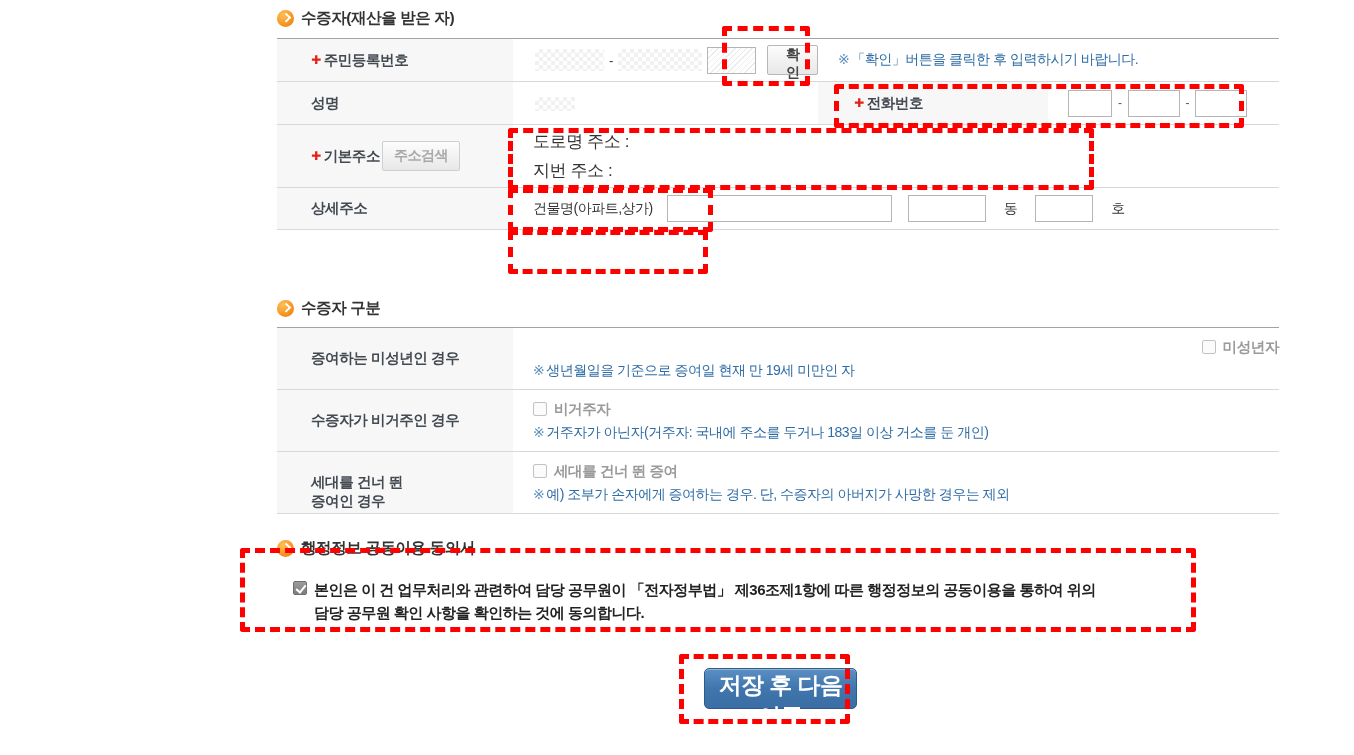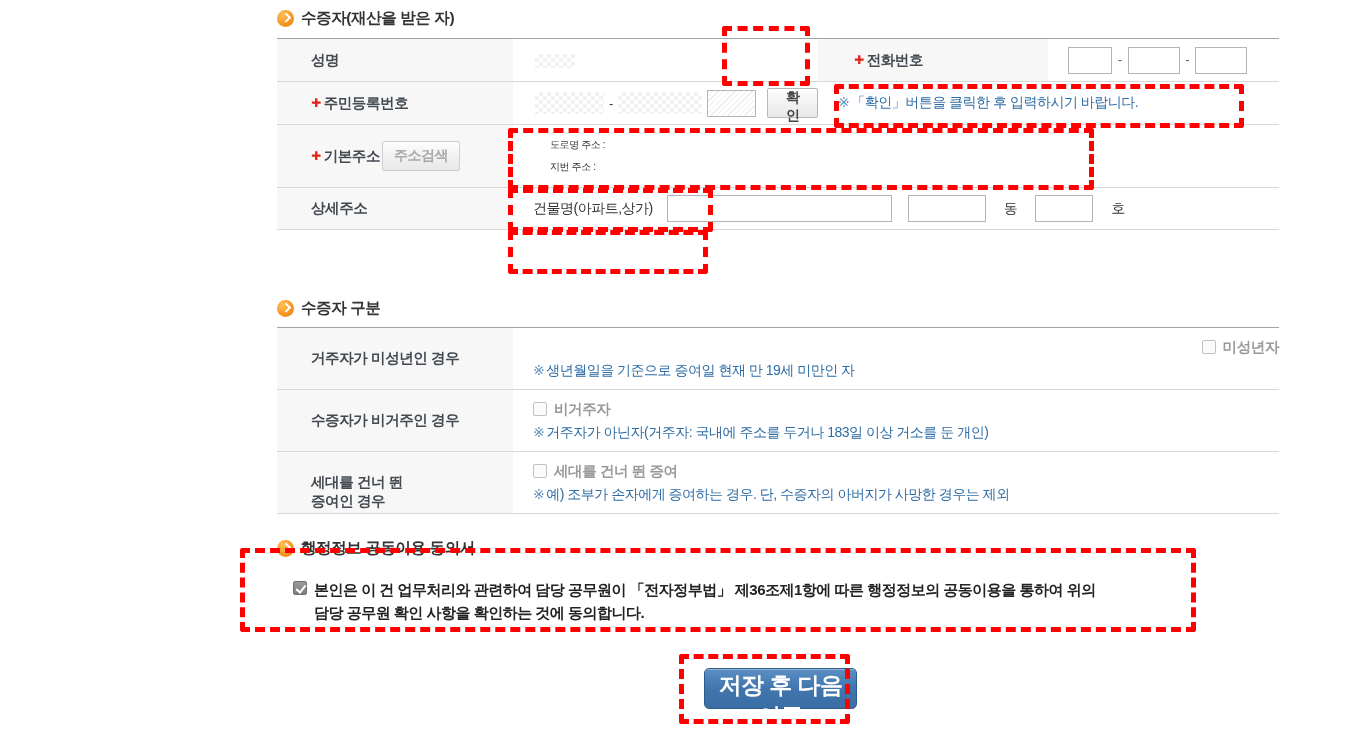--- a/index.html
+++ b/index.html
@@ -150,21 +150,21 @@
   }
 
   .note {
     color: #2e6ca5;
     font-size: 14px;
     letter-spacing: -0.5px;
     white-space: nowrap;
   }
   .note .mk { color:#5b8fbe; margin-right:2px; }
 
-  .addr-line { font-size: 10px; color:#333; letter-spacing:-0.4px; white-space:nowrap;margin-left:17px; }
+  .addr-line { font-size: 17px; color:#333; letter-spacing:-0.4px; white-space:nowrap; }
 
   
   .cbox {
     display:inline-block;
     box-sizing:border-box;
     width:14px; height:14px;
     border:1px solid #c2c2c2;
     background:#fbfbfb;
     border-radius:2px;
     vertical-align:-2px;
@@ -219,57 +219,57 @@
     <colgroup>
       <col style="width:236px">
         <col style="width:305px">
       <col style="width:230px">
         <col style="width:231px">
     </colgroup>
 
     <tbody>
         <tr>
       <td class="lab" style="height:42px;">
+        <span class="req-star">✚</span><span>주민등록번호</span>
+      </td>
+      <td class="val" colspan="1">
+        <div style="display:flex; align-items:center; gap:5px; padding-left:10px;">
+          <span class="redact" style="width:70px;"></span>
+          <span style="font-size:13px;color:#333;">-</span>
+          <span class="redact" style="width:85px;"></span>
+          <span class="tbox ro" style="width:50px; display:inline-block;"></span>
+          <button class="btn-gray" style="margin-left:6px;">확인</button>
+        </div>
+      </td>
+      <td class="val" colspan="2">
+        <div class="note" style="padding-left:8px;">
+          <span class="mk">※</span><span>「확인」버튼을 클릭한 후 입력하시기 바랍니다.</span>
+        </div>
+      </td>
+    </tr>
+
+    <tr>
+      <td class="lab" style="height:42px;">
         <span>성명</span>
       </td>
       <td class="val">
         <div style="padding-left:10px;">
           <span class="redact" style="width:40px; height:14px;"></span>
         </div>
       </td>
       <td class="lab" style="padding-left:36px;">
         <span class="req-star">✚</span><span>전화번호</span>
       </td>
       <td class="val">
         <div style="display:flex; align-items:center; gap:6px; padding-left:8px;">
           <input class="tbox" style="width: 44px;" value="">
           <span style="font-size:12px;color:#555;">-</span>
           <input class="tbox" style="width: 52px;" value="">
           <span style="font-size:12px;color:#555;">-</span>
           <input class="tbox" style="width: 52px;" value="">
-        </div>
-      </td>
-    </tr>
-
-    <tr>
-      <td class="lab" style="height:42px;">
-        <span class="req-star">✚</span><span>주민등록번호</span>
-      </td>
-      <td class="val" colspan="1">
-        <div style="display:flex; align-items:center; gap:5px; padding-left:10px;">
-          <span class="redact" style="width:70px;"></span>
-          <span style="font-size:13px;color:#333;">-</span>
-          <span class="redact" style="width:85px;"></span>
-          <span class="tbox ro" style="width:50px; display:inline-block;"></span>
-          <button class="btn-gray" style="margin-left:6px;">확인</button>
-        </div>
-      </td>
-      <td class="val" colspan="2">
-        <div class="note" style="padding-left:8px;">
-          <span class="mk">※</span><span>「확인」버튼을 클릭한 후 입력하시기 바랍니다.</span>
         </div>
       </td>
     </tr>
 
     <tr>
       <td class="lab" style="height:62px; position:relative;">
         <span class="req-star">✚</span><span>기본주소</span>
         <button class="btn-gray ghost" style="position:absolute; left:105px; top:16px;">주소검색</button>
       </td>
       <td class="val" colspan="3">
@@ -306,21 +306,21 @@
 
   <table class="ftable" style="left:277px; top:327px; width:1002px;">
     <colgroup>
         <col style="width:236px">
         <col style="width:766px">
       </colgroup>
 
     <tbody>
         <tr>
       <td class="lab" style="height:61px; text-align:left;">
-        <span>거주자가 미성년인 경우</span>
+        <span>증여하는 미성년인 경우</span>
       </td>
       <td class="val" style="padding-left:20px;">
         <div class="cb-row" style="margin-bottom:5px;justify-content:flex-end;">
           <span class="cbox"></span>
           <span class="cb-label">미성년자</span>
         </div>
         <div class="note">
           <span class="mk">※</span><span>생년월일을 기준으로 증여일 현재 만 19세 미만인 자</span>
         </div>
       </td>

